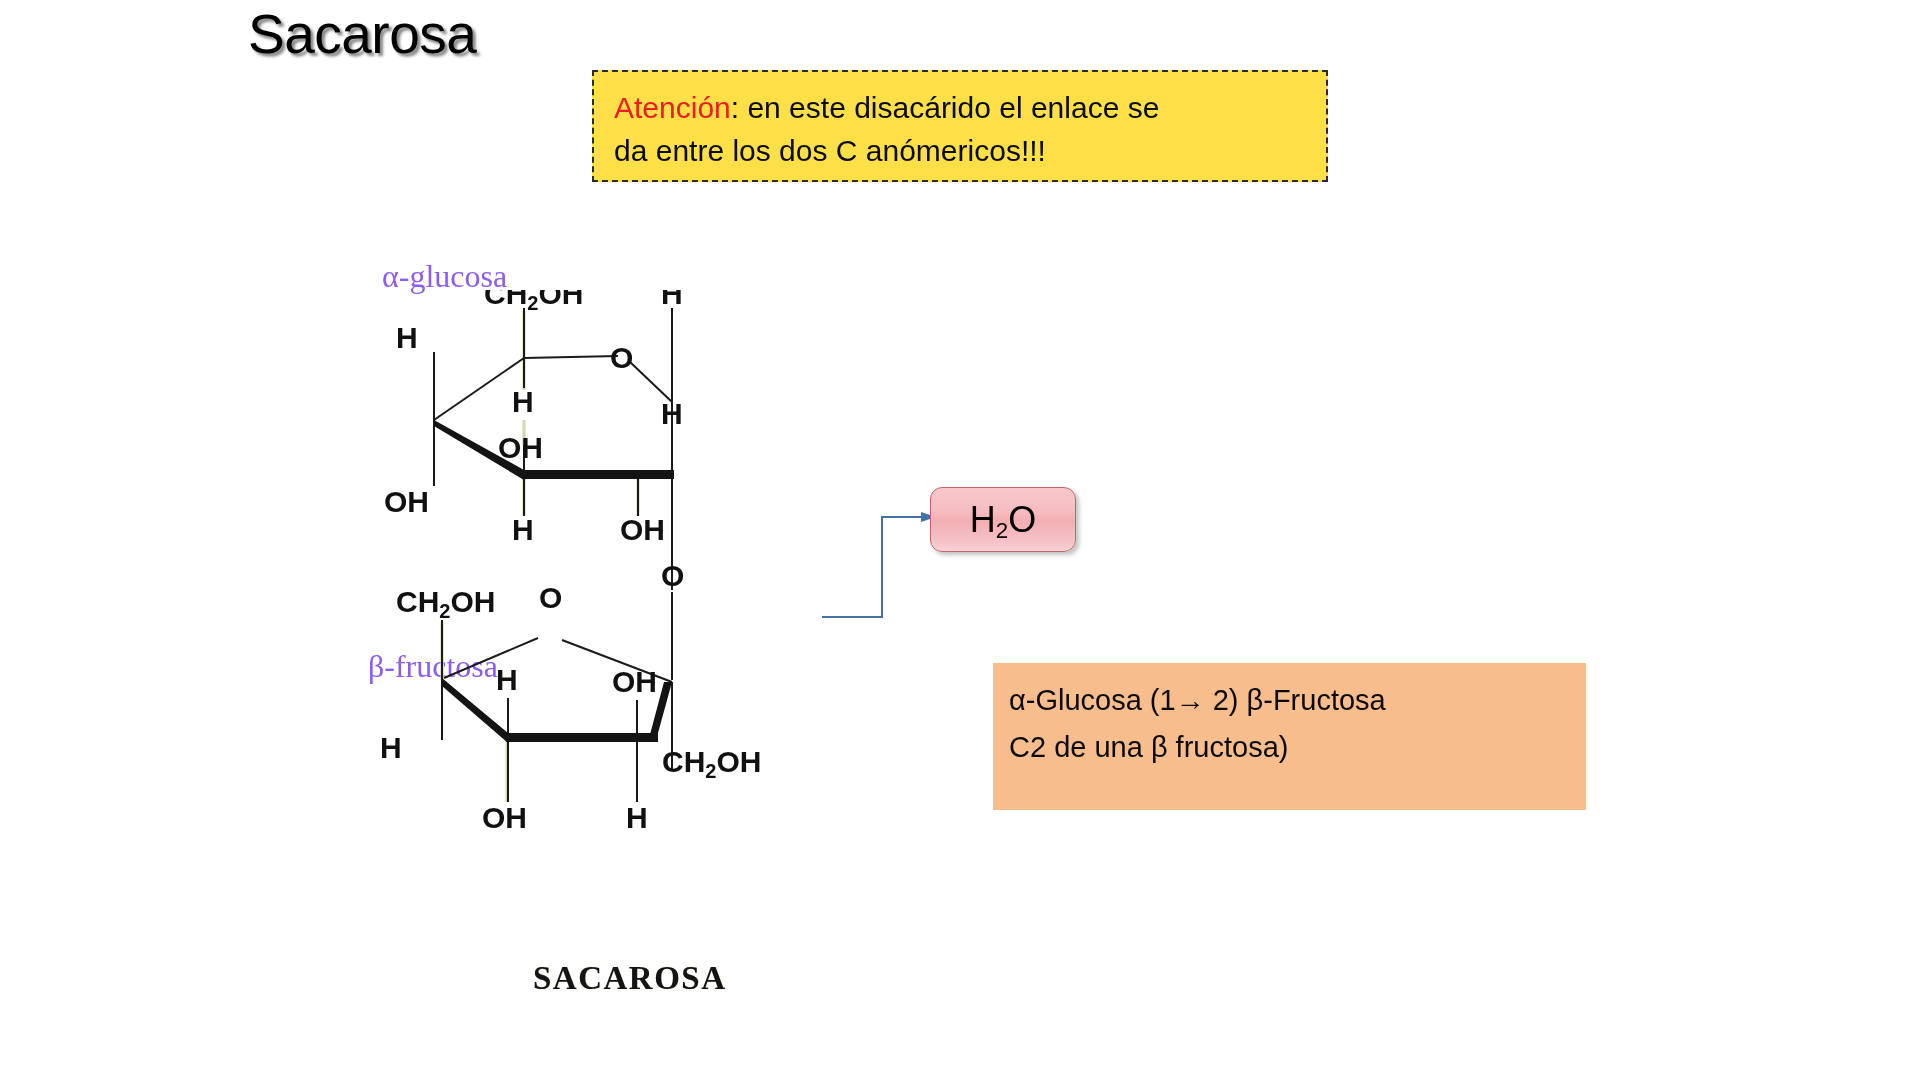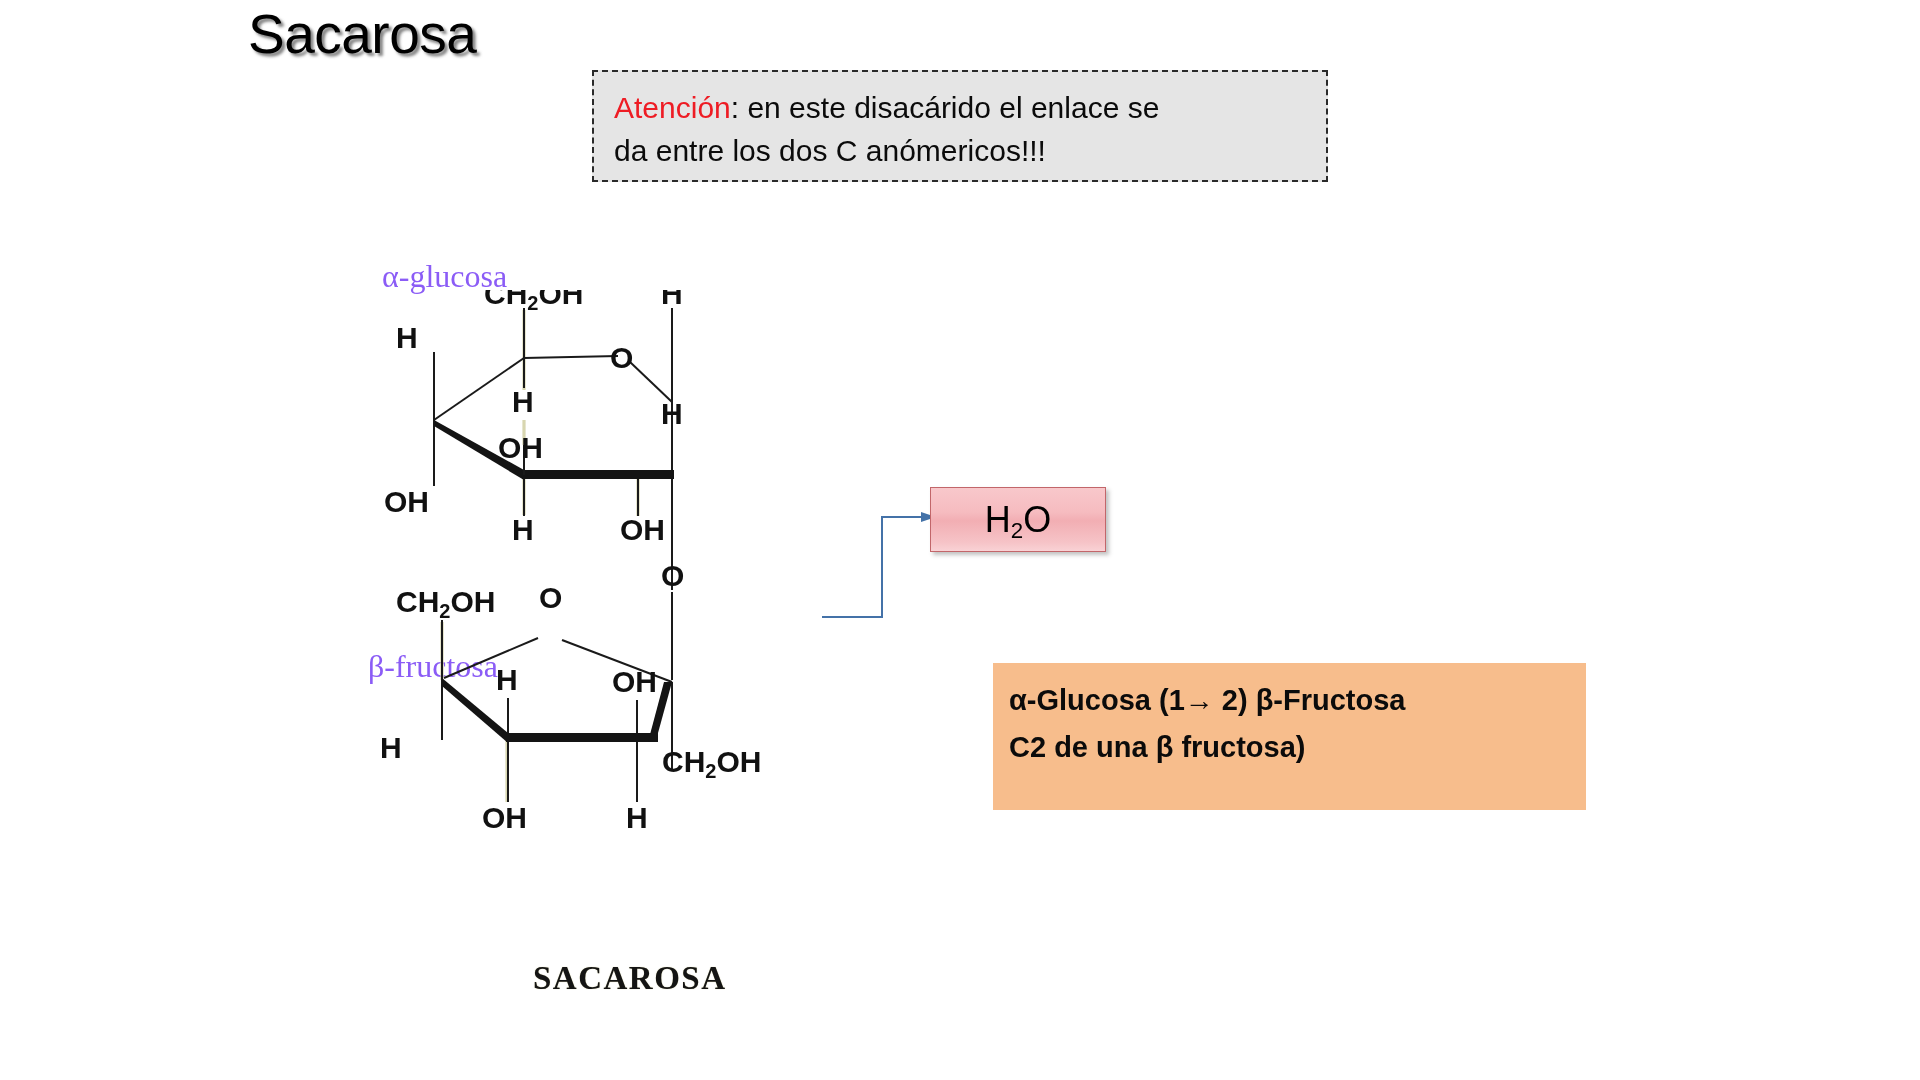--- a/index.html
+++ b/index.html
@@ -32,21 +32,21 @@
 
   
   #attention-box {
     position: absolute;
     left: 592px;
     top: 70px;
     width: 736px;
     height: 112px;
     box-sizing: border-box;
     border: 2px dashed #2a2a2a;
-    background: #e5e5e5;
+    background: #fde047;
     padding: 14px 18px 0 20px;
   }
   #attention-box .line {
     font-family: "Liberation Sans", sans-serif;
     font-size: 30px;
     line-height: 43px;
     color: #0b0b0b;
     white-space: nowrap;
   }
   .kw-red { color: #ee1c24; }
@@ -70,25 +70,25 @@
     width: 520px;
     height: 720px;
   }
   #structure-canvas svg { display: block; }
 
   
   #h2o-box {
     position: absolute;
     left: 930px;
     top: 487px;
-    width: 176px;
+    width: 146px;
     height: 65px;
     box-sizing: border-box;
     border: 1px solid #c2666a;
-    border-radius: 0;
+    border-radius: 12px;
     background: linear-gradient(180deg,
                 #f8c8cb 0%,
                 #f6bcc0 38%,
                 #f2aeb3 52%,
                 #f6c3c7 86%,
                 #f9d2d5 100%);
     box-shadow: 3px 3px 4px rgba(120,120,120,0.45);
     display: flex;
     align-items: center;
     justify-content: center;
@@ -109,21 +109,20 @@
   
   #linkage-box {
     position: absolute;
     left: 993px;
     top: 663px;
     width: 593px;
     height: 147px;
     box-sizing: border-box;
     background: #f7bd8c;
     padding: 14px 0 0 16px;
-    font-weight: bold;
   }
   #linkage-box .line {
     font-family: "Liberation Sans", sans-serif;
     font-size: 29px;
     line-height: 47px;
     color: #0b0b0b;
     white-space: nowrap;
   }
 
   

